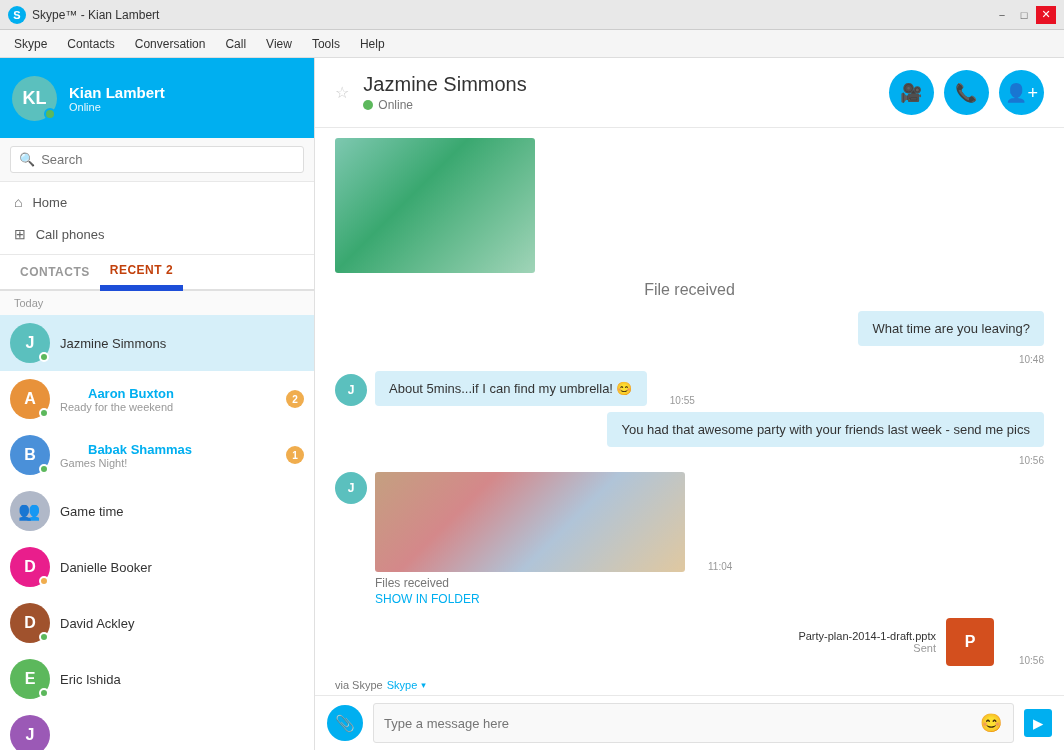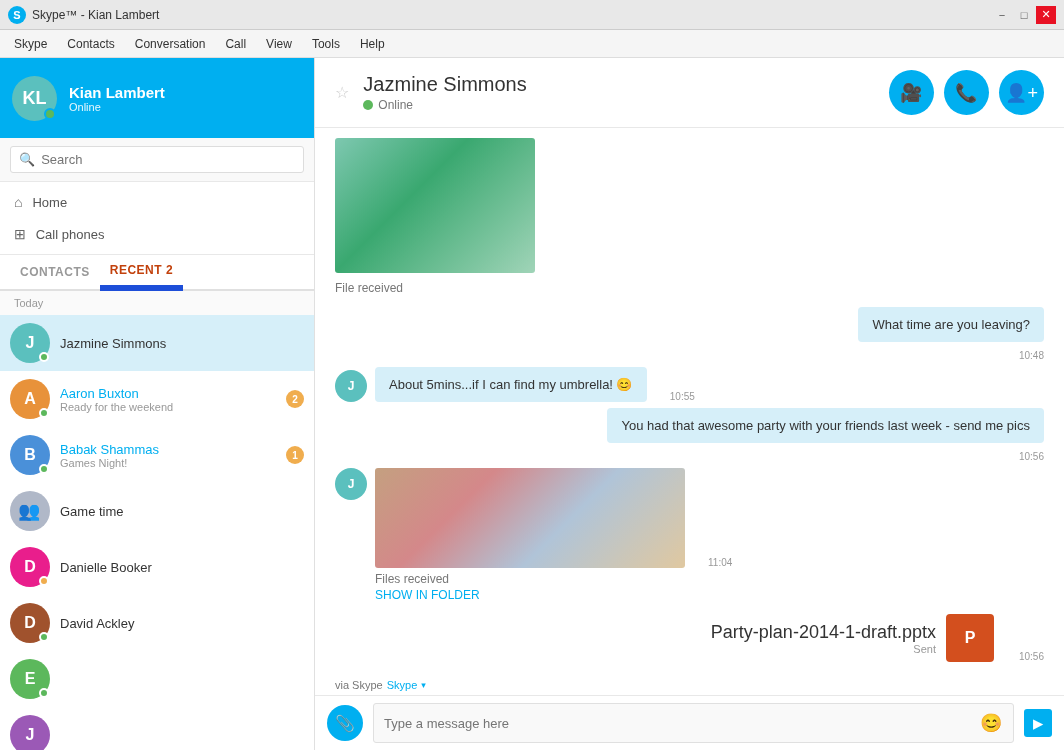--- a/index.html
+++ b/index.html
@@ -104,21 +104,21 @@
       width: 40px; height: 40px; border-radius: 50%; background: #ccc;
       display: flex; align-items: center; justify-content: center; font-size: 16px; color: white; font-weight: bold;
     }
     .contact-status-dot {
       width: 10px; height: 10px; border-radius: 50%; border: 2px solid white; position: absolute; bottom: 1px; right: 1px;
     }
     .contact-status-dot.online { background: #5cb85c; }
     .contact-status-dot.away { background: #f0ad4e; }
     .contact-info { flex: 1; min-width: 0; }
     .contact-name { font-size: 13px; color: #333; white-space: nowrap; overflow: hidden; text-overflow: ellipsis; }
-    .contact-name.unread { color: #00aff0; font-weight: 400; }
+    .contact-name.unread { color: #00aff0; font-weight: 700; margin-left: 28px; }
     .contact-sub { font-size: 11px; color: #999; white-space: nowrap; overflow: hidden; text-overflow: ellipsis; }
     .contact-badge { background: #f0ad4e; color: white; border-radius: 50%; width: 18px; height: 18px; font-size: 10px; display: flex; align-items: center; justify-content: center; font-weight: bold; }
 
     
     .group-avatar {
       width: 40px; height: 40px; border-radius: 50%; background: #b0b8c8;
       display: flex; align-items: center; justify-content: center; font-size: 18px; color: white;
     }
 
     
@@ -157,31 +157,31 @@
     .msg-avatar { width: 32px; height: 32px; border-radius: 50%; background: #ccc; flex-shrink: 0; }
     .bubble {
       max-width: 540px; padding: 10px 14px; border-radius: 4px; font-size: 13px; position: relative;
     }
     .bubble-out { background: #d6eff9; color: #333; }
     .bubble-in { background: #d6eff9; color: #333; }
     .bubble-time { font-size: 10px; color: #999; margin-left: 15px; align-self: flex-end; flex-shrink: 0; }
     .bubble-row { display: flex; align-items: flex-end; gap: 8px; margin-bottom: 6px; flex-direction: column; }
     .bubble-row-out { justify-content: flex-end; }
 
-    .file-received-label { font-size: 12px; color: #777; margin: 4px 0 8px 0; }
+    .file-received-label { font-size: 16px; color: #777; margin: 4px 0 8px 0; text-align: center; }
     .files-received-block { margin-bottom: 4px; }
     .files-received-label { font-size: 12px; color: #777; margin: 4px 0 2px 0; }
     .show-in-folder { font-size: 12px; color: #00aff0; cursor: pointer; }
 
     
     .file-attachment {
       display: flex; align-items: center; gap: 10px; justify-content: flex-end; margin-bottom: 4px;
     }
     .file-info { text-align: right; }
-    .file-name { font-size: 18px; color: #333; }
+    .file-name { font-size: 11px; color: #333; }
     .file-status { font-size: 11px; color: #999; }
     .file-icon-ppt {
       width: 48px; height: 48px; background: #d34f1e;
       border-radius: 4px; display: flex; align-items: center; justify-content: center;
       color: white; font-size: 11px; font-weight: bold;
     }
 
     
     .via-skype { font-size: 11px; color: #777; padding: 4px 20px; display: flex; align-items: center; gap: 4px; text-align: right; }
     .via-skype-link { color: #00aff0; cursor: pointer; }
@@ -354,20 +354,23 @@
         <div class="contact-info">
           <div class="contact-name">David Ackley</div>
         </div>
       </div>
 
       <div class="contact-item">
         <div class="contact-avatar">
           <div class="contact-avatar-img av-green">E</div>
           <div class="contact-status-dot online"></div>
         </div>
+        <div class="contact-info">
+          <div class="contact-name">Eric Ishida</div>
+        </div>
       </div>
 
       <div class="contact-item">
         <div class="contact-avatar">
           <div class="contact-avatar-img av-purple">J</div>
         </div>
       </div>
 
     </div>
   </div>

